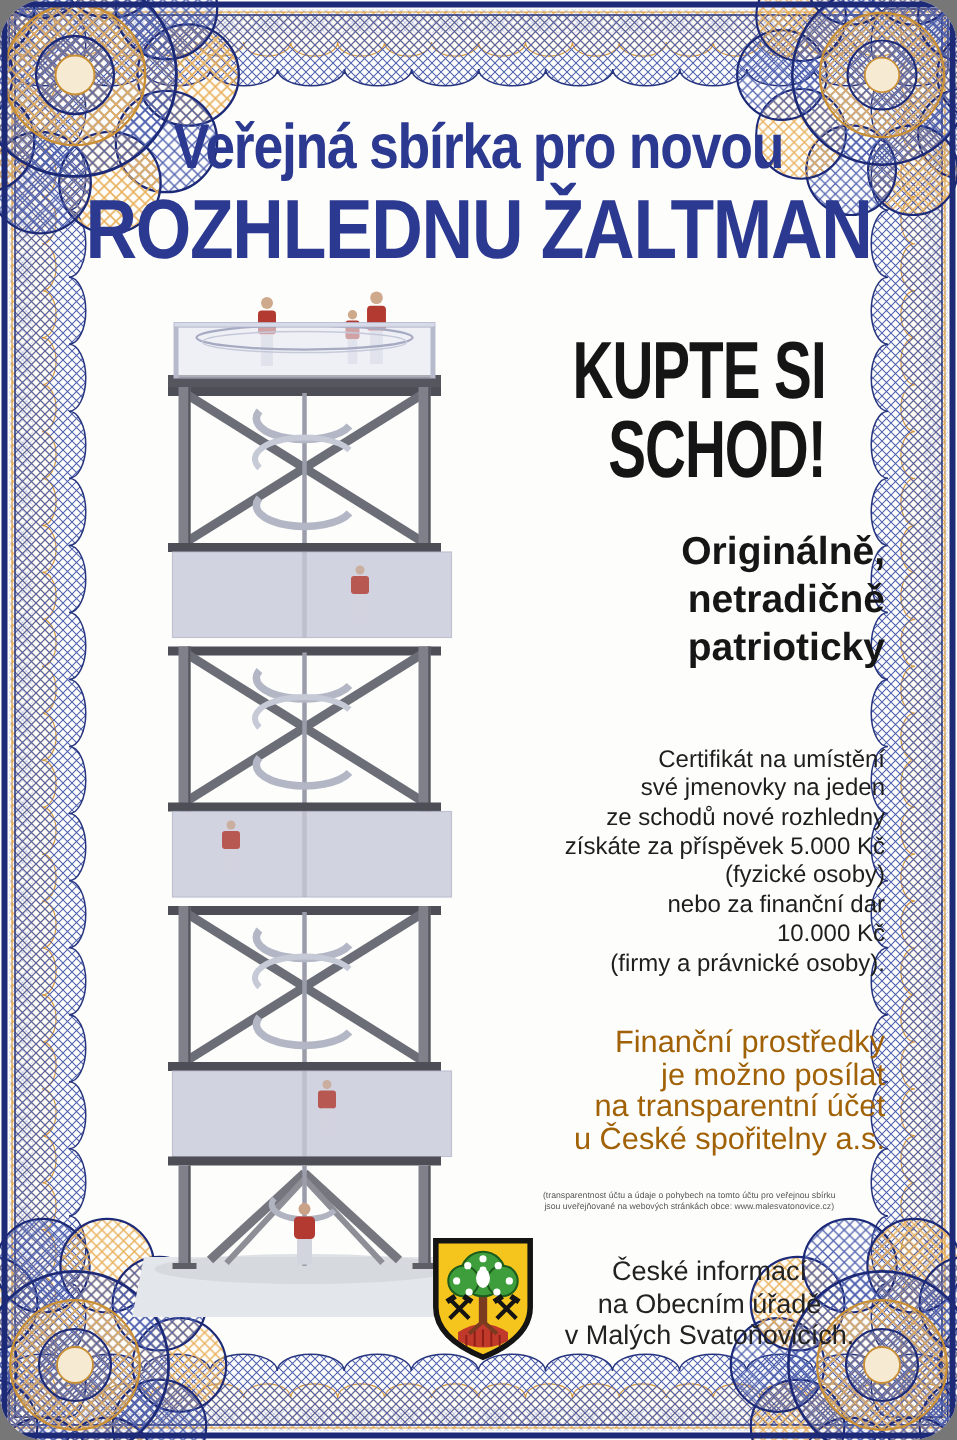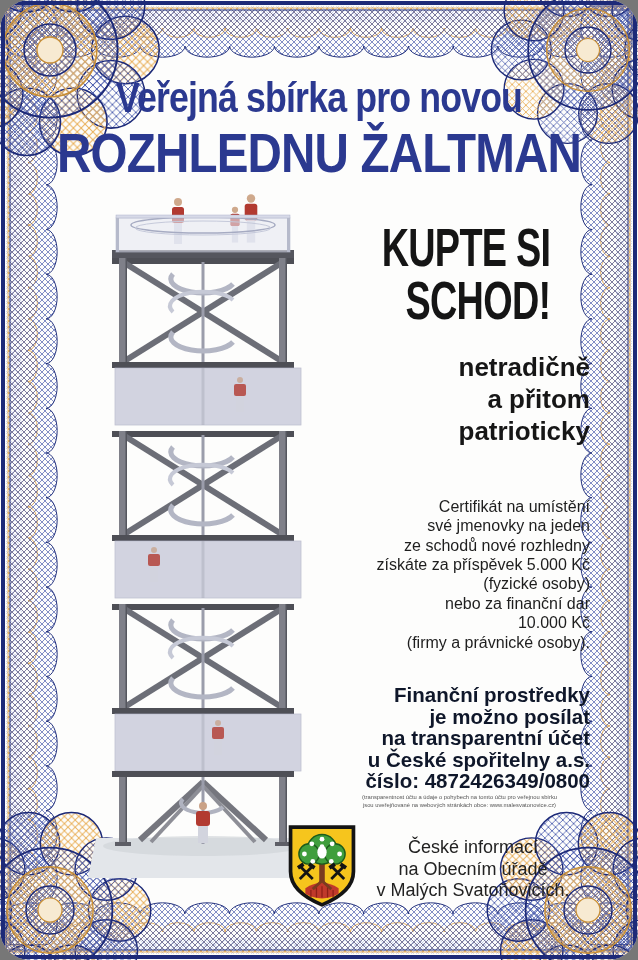--- a/index.html
+++ b/index.html
@@ -10,21 +10,21 @@
   .layer{position:absolute;pointer-events:none;}
   
   .title-block{position:absolute;left:0;top:76px;width:638px;text-align:center;color:#2b3990;}
   .title-l1{font-size:42px;font-weight:900;letter-spacing:-1px;transform:scaleX(.85);transform-origin:center;line-height:1.05;}
   .title-l2{font-size:56px;font-weight:900;letter-spacing:-1px;transform:scaleX(.85);transform-origin:center;line-height:1.05;margin-top:4px;}
   .col{position:absolute;left:326px;width:264px;text-align:right;}
   .headline{top:221px;color:#151515;font-weight:900;font-size:54px;line-height:.99;letter-spacing:-1px;}
   .headline .sq{display:block;transform:scaleX(.7);transform-origin:center;}
   .tagline{top:352px;color:#161616;font-weight:bold;font-size:26px;line-height:1.23;}
   .offer{top:497px;color:#1e1e1e;font-size:16px;line-height:1.21;}
-  .payment{top:684px;color:#0f172a;font-weight:bold;font-size:20.5px;line-height:1.05;}
+  .payment{top:684px;color:#a16207;font-weight:normal;font-size:20.5px;line-height:1.05;}
   .fineprint{position:absolute;left:237px;top:794px;width:445px;text-align:center;
     font-size:10px;line-height:1.25;color:#555;transform:scale(.58);transform-origin:center top;}
   .footer-info{position:absolute;left:368px;top:837px;width:210px;text-align:center;
     font-size:18px;line-height:1.2;color:#222;}
   .line{display:block;}
 </style>
 </head>
 <body>
 
 <div class="poster">
@@ -165,42 +165,41 @@
       <rect x="110" y="632" width="10" height="17" fill="#d2d4de"></rect>
     </g>
   </svg>
 
   <div class="col headline">
     <span class="sq">KUPTE SI</span>
     <span class="sq">SCHOD!</span>
   </div>
 
   <div class="col tagline">
+    <span class="line">Originálně,</span>
     <span class="line">netradičně</span>
-    <span class="line">a přitom</span>
     <span class="line">patrioticky</span>
   </div>
 
   <div class="col offer">
     <span class="line">Certifikát na umístění</span>
     <span class="line">své jmenovky na jeden</span>
     <span class="line">ze schodů nové rozhledny</span>
     <span class="line">získáte za příspěvek 5.000 Kč</span>
     <span class="line">(fyzické osoby)</span>
     <span class="line">nebo za finanční dar</span>
     <span class="line">10.000 Kč</span>
     <span class="line">(firmy a právnické osoby).</span>
   </div>
 
   <div class="col payment">
     <span class="line">Finanční prostředky</span>
     <span class="line">je možno posílat</span>
     <span class="line">na transparentní účet</span>
     <span class="line">u České spořitelny a.s.</span>
-    <span class="line">číslo: 4872426349/0800</span>
   </div>
 
   <div class="fineprint">
     <span class="line">(transparentnost účtu a údaje o pohybech na tomto účtu pro veřejnou sbírku</span>
     <span class="line">jsou uveřejňované na webových stránkách obce: www.malesvatonovice.cz)</span>
   </div>
 
   <svg class="layer" width="74" height="88" viewBox="0 0 80 92" style="left:285px;top:822px;">
     <path d="M6 4 H74 V52 Q74 74 40 88 Q6 74 6 52 Z" fill="#f6c51d" stroke="#141414" stroke-width="4"></path>
     <path d="M22 70 Q40 58 58 70 L58 76 Q40 86 22 76 Z" fill="#c0392b"></path>

